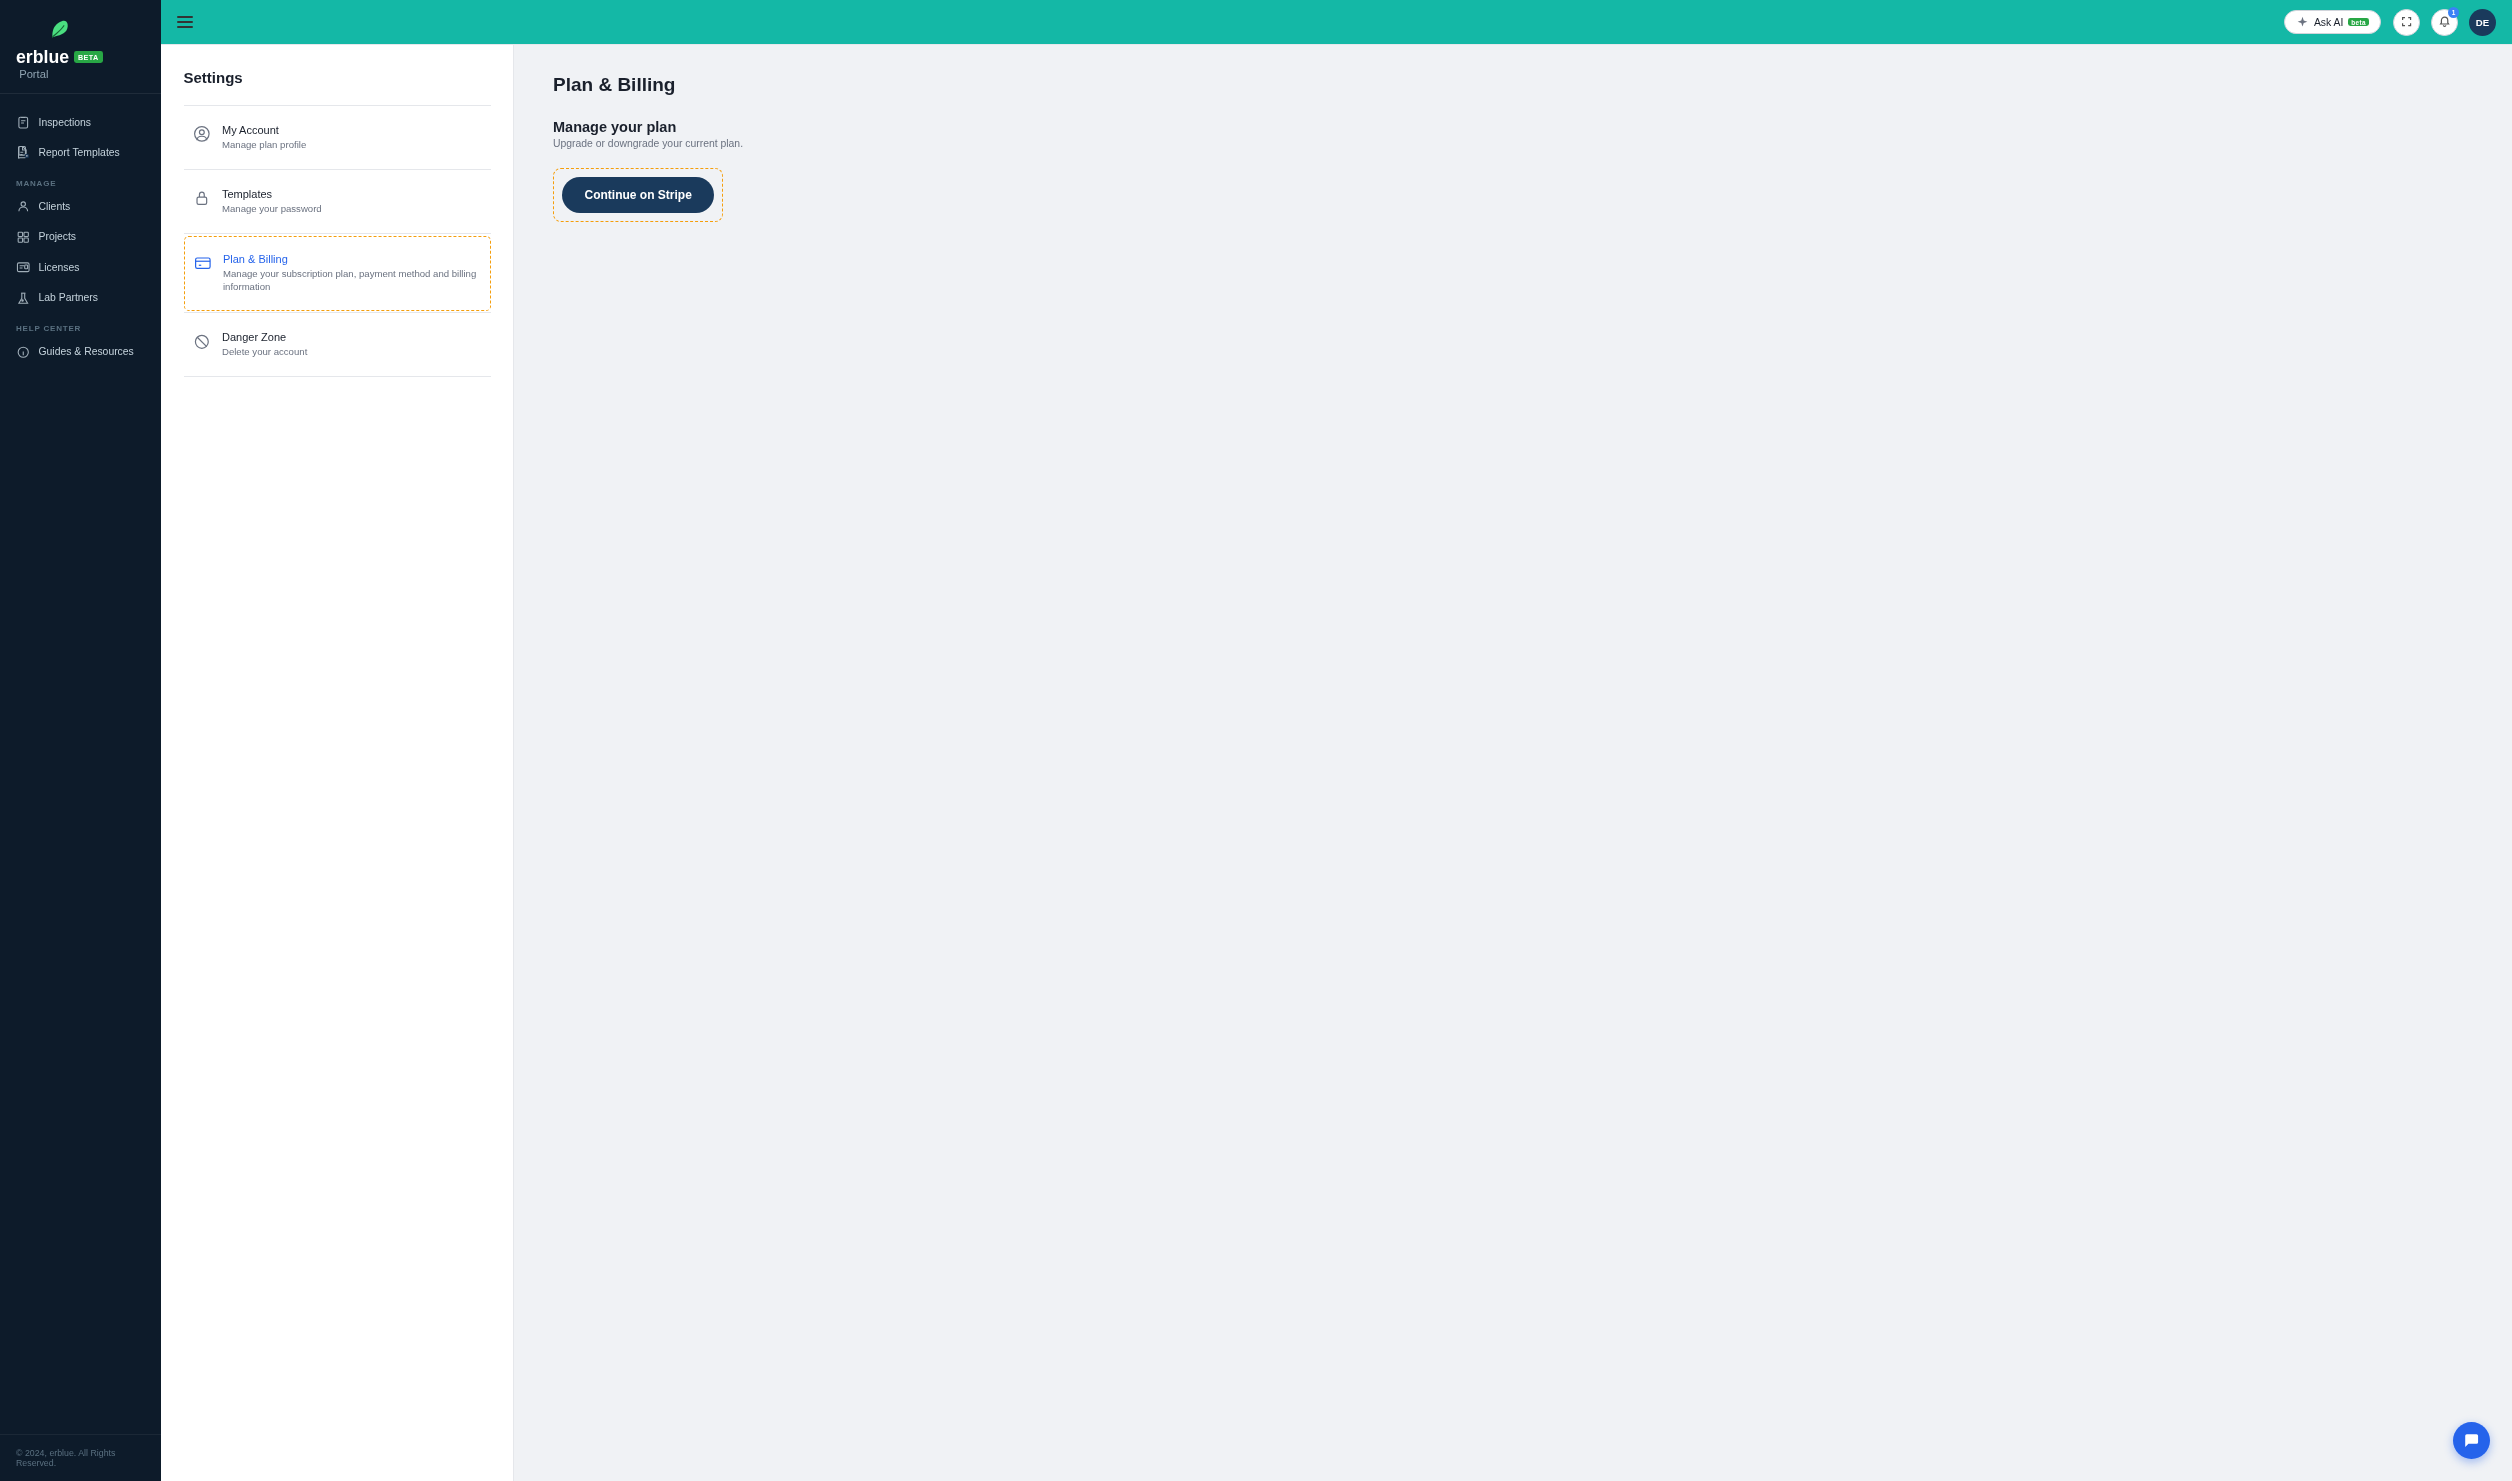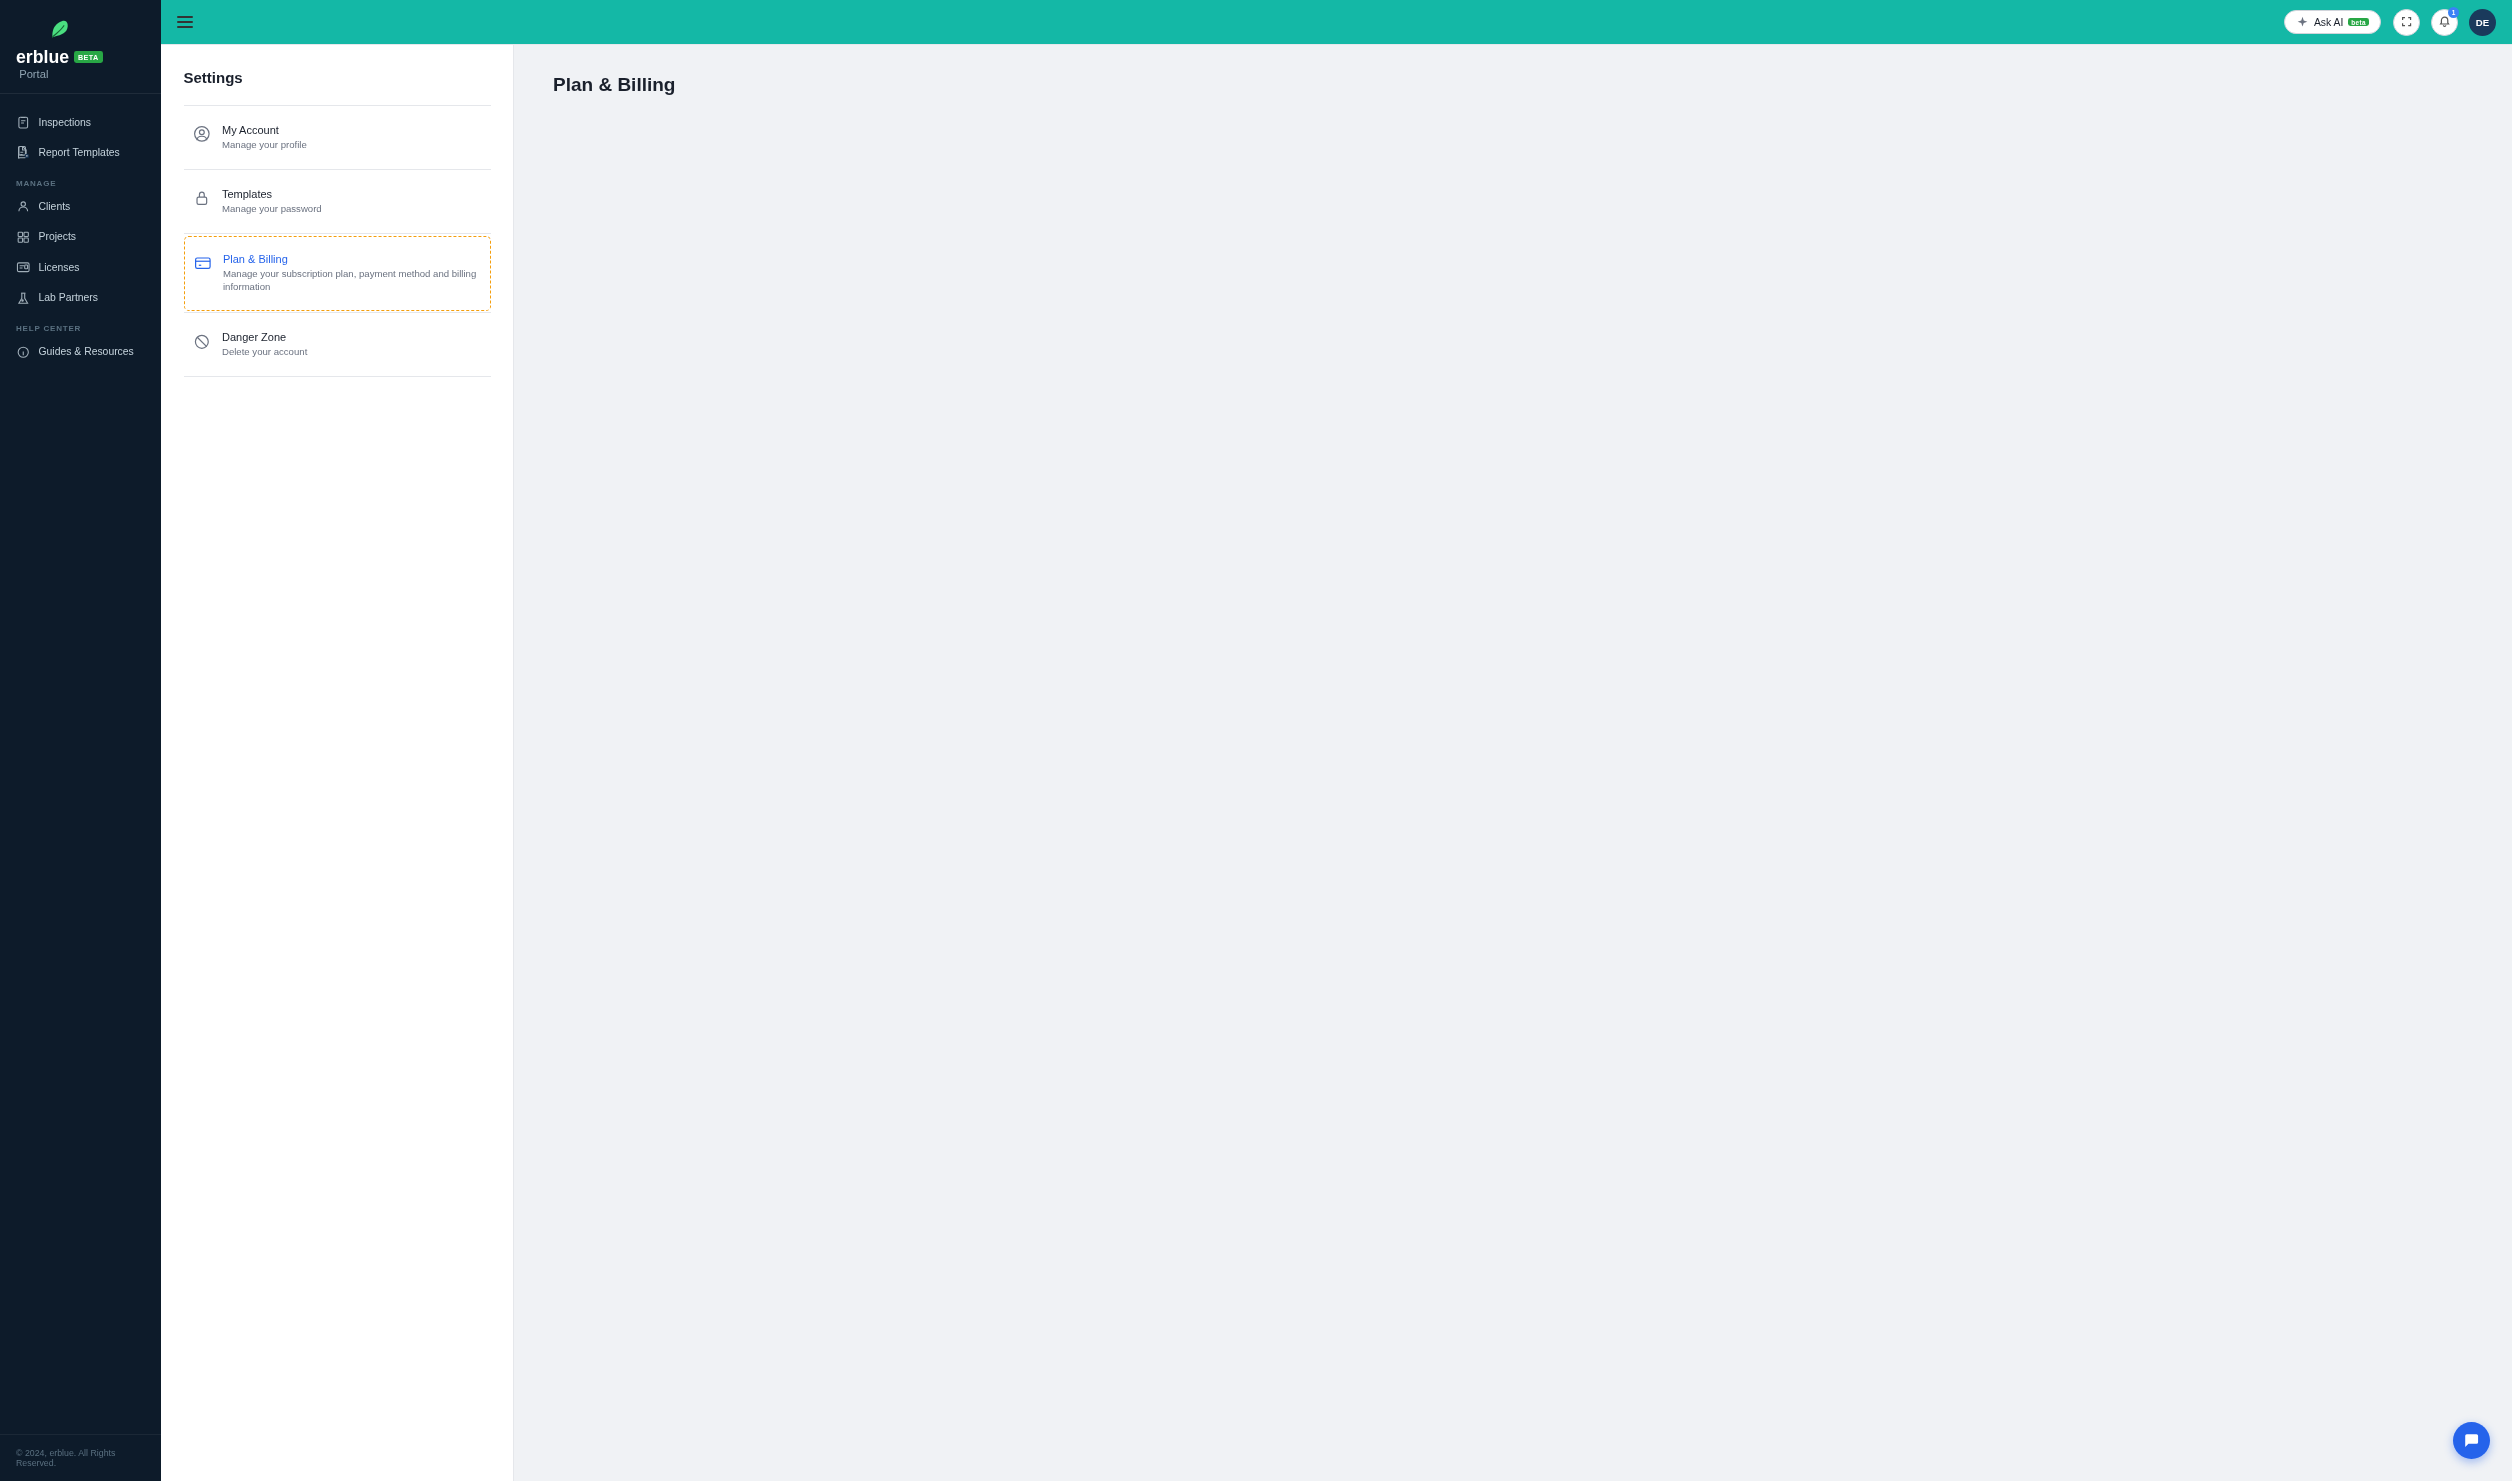--- a/index.html
+++ b/index.html
@@ -442,21 +442,21 @@
       <hr class="settings-divider">
 
       <div class="settings-menu-item">
         <svg class="settings-menu-icon" viewBox="0 0 22 22" fill="none" stroke="#6b7280" stroke-width="1.5">
           <circle cx="11" cy="11" r="9"></circle>
           <circle cx="11" cy="9" r="3"></circle>
           <path d="M5 19c0-3.3 2.7-5 6-5s6 1.7 6 5"></path>
         </svg>
         <div class="settings-menu-text">
           <div class="settings-menu-label">My Account</div>
-          <div class="settings-menu-desc">Manage your profile</div>
+          <div class="settings-menu-desc">Manage plan profile</div>
         </div>
       </div>
       <hr class="settings-divider">
 
       <div class="settings-menu-item">
         <svg class="settings-menu-icon" viewBox="0 0 22 22" fill="none" stroke="#6b7280" stroke-width="1.5">
           <rect x="5" y="10" width="12" height="9" rx="2"></rect>
           <path d="M8 10V7a3 3 0 016 0v3"></path>
         </svg>
         <div class="settings-menu-text">
@@ -488,20 +488,27 @@
           <div class="settings-menu-label">Danger Zone</div>
           <div class="settings-menu-desc">Delete your account</div>
         </div>
       </div>
       <hr class="settings-divider">
     </div>
 
     <div class="billing-content">
       <h2 class="billing-title">Plan &amp; Billing</h2>
 
+      <div class="manage-plan-section">
+        <div class="manage-plan-heading">Manage your plan</div>
+        <div class="manage-plan-sub">Upgrade or downgrade your current plan.</div>
+        <div class="stripe-button-wrapper">
+          <button class="continue-stripe-btn">Continue on Stripe</button>
+        </div>
+      </div>
     </div>
 
   </div>
 </div>
 
 <div class="chat-fab">
   <svg width="17.7" height="17.7" viewBox="0 0 22 22" fill="none">
     <path d="M4 4h14a2 2 0 012 2v8a2 2 0 01-2 2H8l-4 4V6a2 2 0 012-2z" fill="#fff"></path>
   </svg>
 </div>

